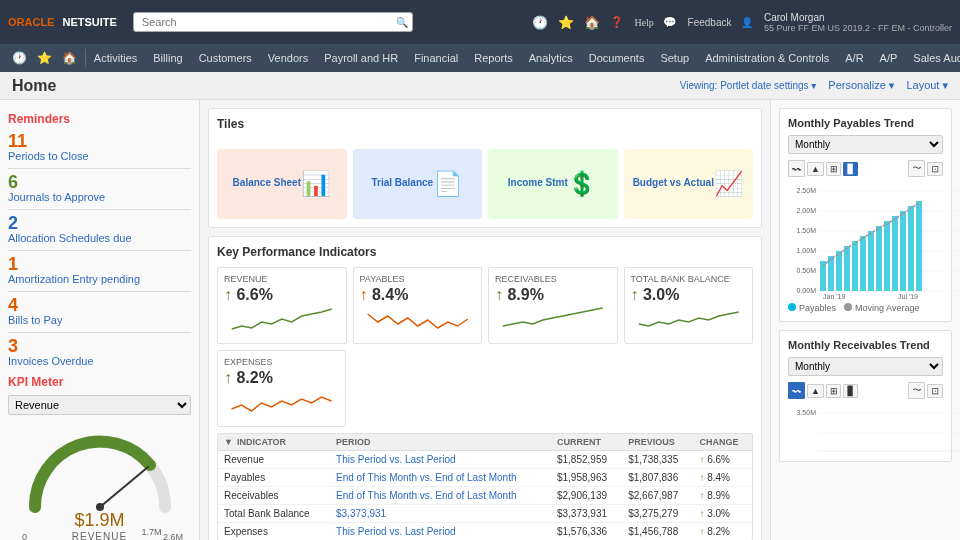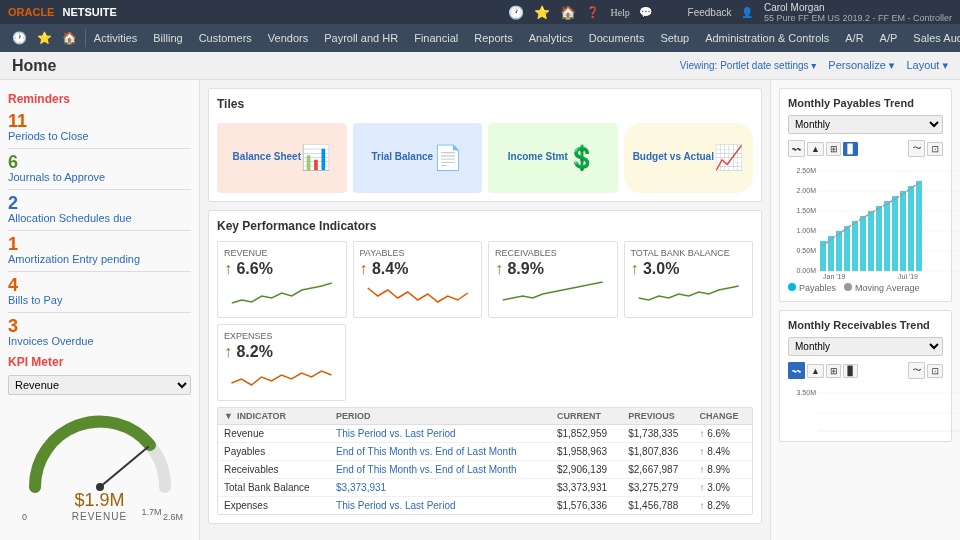--- a/index.html
+++ b/index.html
@@ -1,19 +1,19 @@
 <!DOCTYPE html>
 <html><head>
   <meta charset="utf-8">
   <style>
     * { box-sizing: border-box; margin: 0; padding: 0; }
     body { font-family: Arial, sans-serif; font-size: 12px; background: #f4f4f4; color: #333; width: 960px; height: 540px; overflow: hidden; }
 
     
-    .top-bar { background: #2d3748; display: flex; align-items: center; height: 24px; padding: 0 8px; gap: 8px; }
+    .top-bar { background: #2d3748; display: flex; align-items: center; height: 44px; padding: 0 8px; gap: 8px; }
     .search-bar { flex: 1; max-width: 280px; margin-left: 8px; position: relative; }
     .search-bar input { width: 100%; padding: 2px 24px 2px 8px; border-radius: 3px; border: 1px solid #aaa; font-size: 11px; height: 20px; }
     .search-icon-wrap { position: absolute; right: 4px; top: 50%; transform: translateY(-50%); color: #666; font-size: 10px; }
     .top-right { margin-left: auto; display: flex; align-items: center; gap: 10px; color: #ccc; font-size: 10px; }
 
     
     .nav-bar { background: #3a4a5c; display: flex; align-items: center; height: 28px; padding: 0 4px; }
     .nav-icons { display: flex; align-items: center; gap: 2px; padding: 0 4px; border-right: 1px solid #5a6a7c; }
     .nav-icon { color: #ccc; font-size: 12px; padding: 2px 4px; cursor: pointer; }
     .nav-icon.active { color: white; }
@@ -43,27 +43,27 @@
     .gauge-label { font-size: 10px; color: #666; letter-spacing: 1px; }
     .gauge-min { position: absolute; left: 14px; bottom: 18px; font-size: 9px; color: #666; }
     .gauge-max { position: absolute; right: 8px; bottom: 18px; font-size: 9px; color: #666; }
     .gauge-mid { font-size: 9px; color: #666; position: absolute; left: 72px; bottom: 18px; }
 
     
     .center-content { flex: 1; overflow-y: auto; padding: 8px; }
 
     
     .tiles-section { background: white; border: 1px solid #e0e0e0; border-radius: 2px; padding: 8px; margin-bottom: 8px; }
-    .tiles-header { font-weight: bold; font-size: 12px; margin-bottom: 12px; }
+    .tiles-header { font-weight: bold; font-size: 12px; margin-bottom: 18px; }
     .tiles-grid { display: flex; gap: 6px; }
     .tile { flex: 1; border-radius: 4px; padding: 8px; display: flex; flex-direction: row; align-items: center; justify-content: center; min-height: 70px; position: relative; }
     .tile-balance { background: #fde8e0; }
     .tile-trial { background: #e0eafd; }
     .tile-income { background: #e8fde0; }
-    .tile-budget { background: #fdf8e0; border-radius: 17px; }
+    .tile-budget { background: #fdf8e0; }
     .tile-label { font-size: 10px; font-weight: bold; color: #2d6abf; margin-bottom: 4px; }
     .tile-icon { font-size: 24px; }
 
     
     .kpi-section { background: white; border: 1px solid #e0e0e0; border-radius: 2px; padding: 8px; margin-bottom: 8px; }
     .kpi-header { font-weight: bold; font-size: 12px; margin-bottom: 8px; }
     .kpi-grid { display: flex; gap: 6px; margin-bottom: 6px; }
     .kpi-card { flex: 1; border: 1px solid #e0e0e0; border-radius: 2px; padding: 6px; }
     .kpi-card-label { font-size: 9px; color: #666; text-transform: uppercase; margin-bottom: 2px; }
     .kpi-card-value { font-size: 16px; font-weight: bold; color: #333; }
@@ -89,28 +89,32 @@
     .chart-tool.active { background: #2d6abf; color: white; border-color: #2d6abf; }
     .trend-legend { display: flex; gap: 8px; font-size: 9px; color: #666; margin-top: 2px; }
     .legend-dot { display: inline-block; width: 8px; height: 8px; border-radius: 50%; margin-right: 3px; }
   </style>
 </head>
 <body>
 
 <div class="top-bar">
   <span style="color:#e05a00;font-weight:bold;font-size:11px;">ORACLE</span>
   <span style="color:white;font-weight:bold;font-size:11px;">NETSUITE</span>
+  <div class="search-bar">
+    <input type="text" placeholder="Search" style="">
+    <span class="search-icon-wrap">🔍</span>
+  </div>
   <div class="top-right">
     <span style="color:#ccc;font-size:13px;">🕐</span>
     <span style="color:#ccc;font-size:13px;">⭐</span>
     <span style="color:#ccc;font-size:13px;">🏠</span>
     <span style="color:#ccc;font-size:11px;">❓</span>
     <span style="color:#ccc;font-family:Liberation Serif, serif;">Help</span>
     <span style="color:#ccc;font-size:11px;">💬</span>
-    <span style="color:#ccc;margin-left:24px;">Feedback</span>
+    <span style="color:#ccc;">Feedback</span>
     <span style="color:#ccc;">👤</span>
     <div>
       <div style="color:#ddd;font-size:10px;">Carol Morgan</div>
       <div style="color:#aaa;font-size:9px;">55 Pure FF EM US 2019.2 - FF EM - Controller</div>
     </div>
   </div>
 </div>
 
 <div class="nav-bar">
   <div class="nav-icons">

